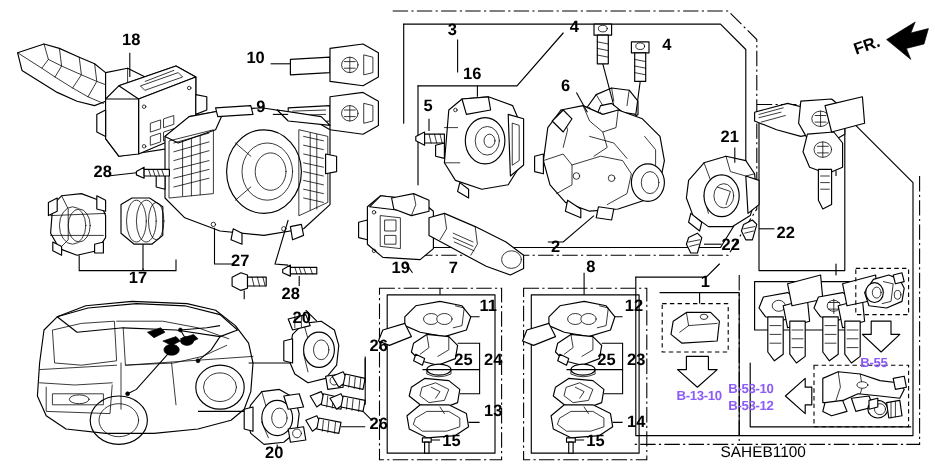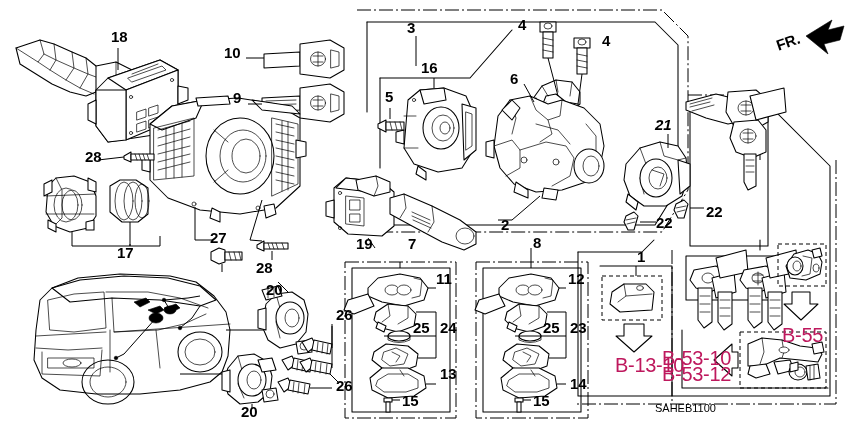--- a/index.html
+++ b/index.html
@@ -5,24 +5,24 @@
   * { box-sizing: border-box; }
   html, body { margin:0; padding:0; background:#ffffff; }
   body { width:850px; height:425px; overflow:hidden;
          font-family:"Liberation Sans", sans-serif; color:#000; }
   #stage { position:relative; width:850px; height:425px; background:#fff; }
   #art { position:absolute; left:0; top:0; }
   .lbl { position:absolute; font-family:"Liberation Sans", sans-serif;
          font-weight:700; font-size:15px; line-height:1; color:#000;
          white-space:nowrap; }
   .ref { position:absolute; font-family:"Liberation Sans", sans-serif;
-         font-weight:400; font-size:20px; letter-spacing:-0.3px;
-         line-height:1.12; white-space:nowrap; color:#be185d; }
+         font-weight:700; font-size:12px; letter-spacing:-0.3px;
+         line-height:1.12; white-space:nowrap; color:#8b5cf6; }
   .code { position:absolute; font-family:"Liberation Sans", sans-serif;
-          font-weight:400; font-size:11px; color:#000; white-space:nowrap; }
+          font-weight:400; font-size:14px; color:#000; white-space:nowrap; }
   .frtxt { position:absolute; font-family:"Liberation Sans", sans-serif;
            font-weight:700; font-size:15px; color:#000; white-space:nowrap;
            transform:rotate(-19deg); }
 </style>
 </head>
 <body>
 
 <div id="stage">
 
 <svg id="art" width="850" height="425" viewBox="0 0 850 425">
@@ -629,21 +629,21 @@
 
 <div class="lbl" style="left:111px;  top:29px;">18</div>
 <div class="lbl" style="left:224px;  top:45px;">10</div>
 <div class="lbl" style="left:233px;  top:90px;">9</div>
 <div class="lbl" style="left:407px;  top:20px;">3</div>
 <div class="lbl" style="left:518px;  top:17px;">4</div>
 <div class="lbl" style="left:602px;  top:33px;">4</div>
 <div class="lbl" style="left:510px;  top:71px;">6</div>
 <div class="lbl" style="left:421px;  top:60px;">16</div>
 <div class="lbl" style="left:385px;  top:89px;">5</div>
-<div class="lbl" style="left:655px;  top:117px;font-style:italic;">21</div>
+<div class="lbl" style="left:655px;  top:117px;">21</div>
 <div class="lbl" style="left:85px;  top:149px;">28</div>
 <div class="lbl" style="left:117px;  top:245px;">17</div>
 <div class="lbl" style="left:501px;  top:217px;">2</div>
 <div class="lbl" style="left:656px; top:215px;">22</div>
 <div class="lbl" style="left:706px; top:204px;">22</div>
 <div class="lbl" style="left:356px;  top:236px;">19</div>
 <div class="lbl" style="left:408px;  top:236px;">7</div>
 <div class="lbl" style="left:533px;  top:235px;">8</div>
 <div class="lbl" style="left:637px;  top:249px;">1</div>
 <div class="lbl" style="left:210px;  top:230px;text-align:center;">27</div>

